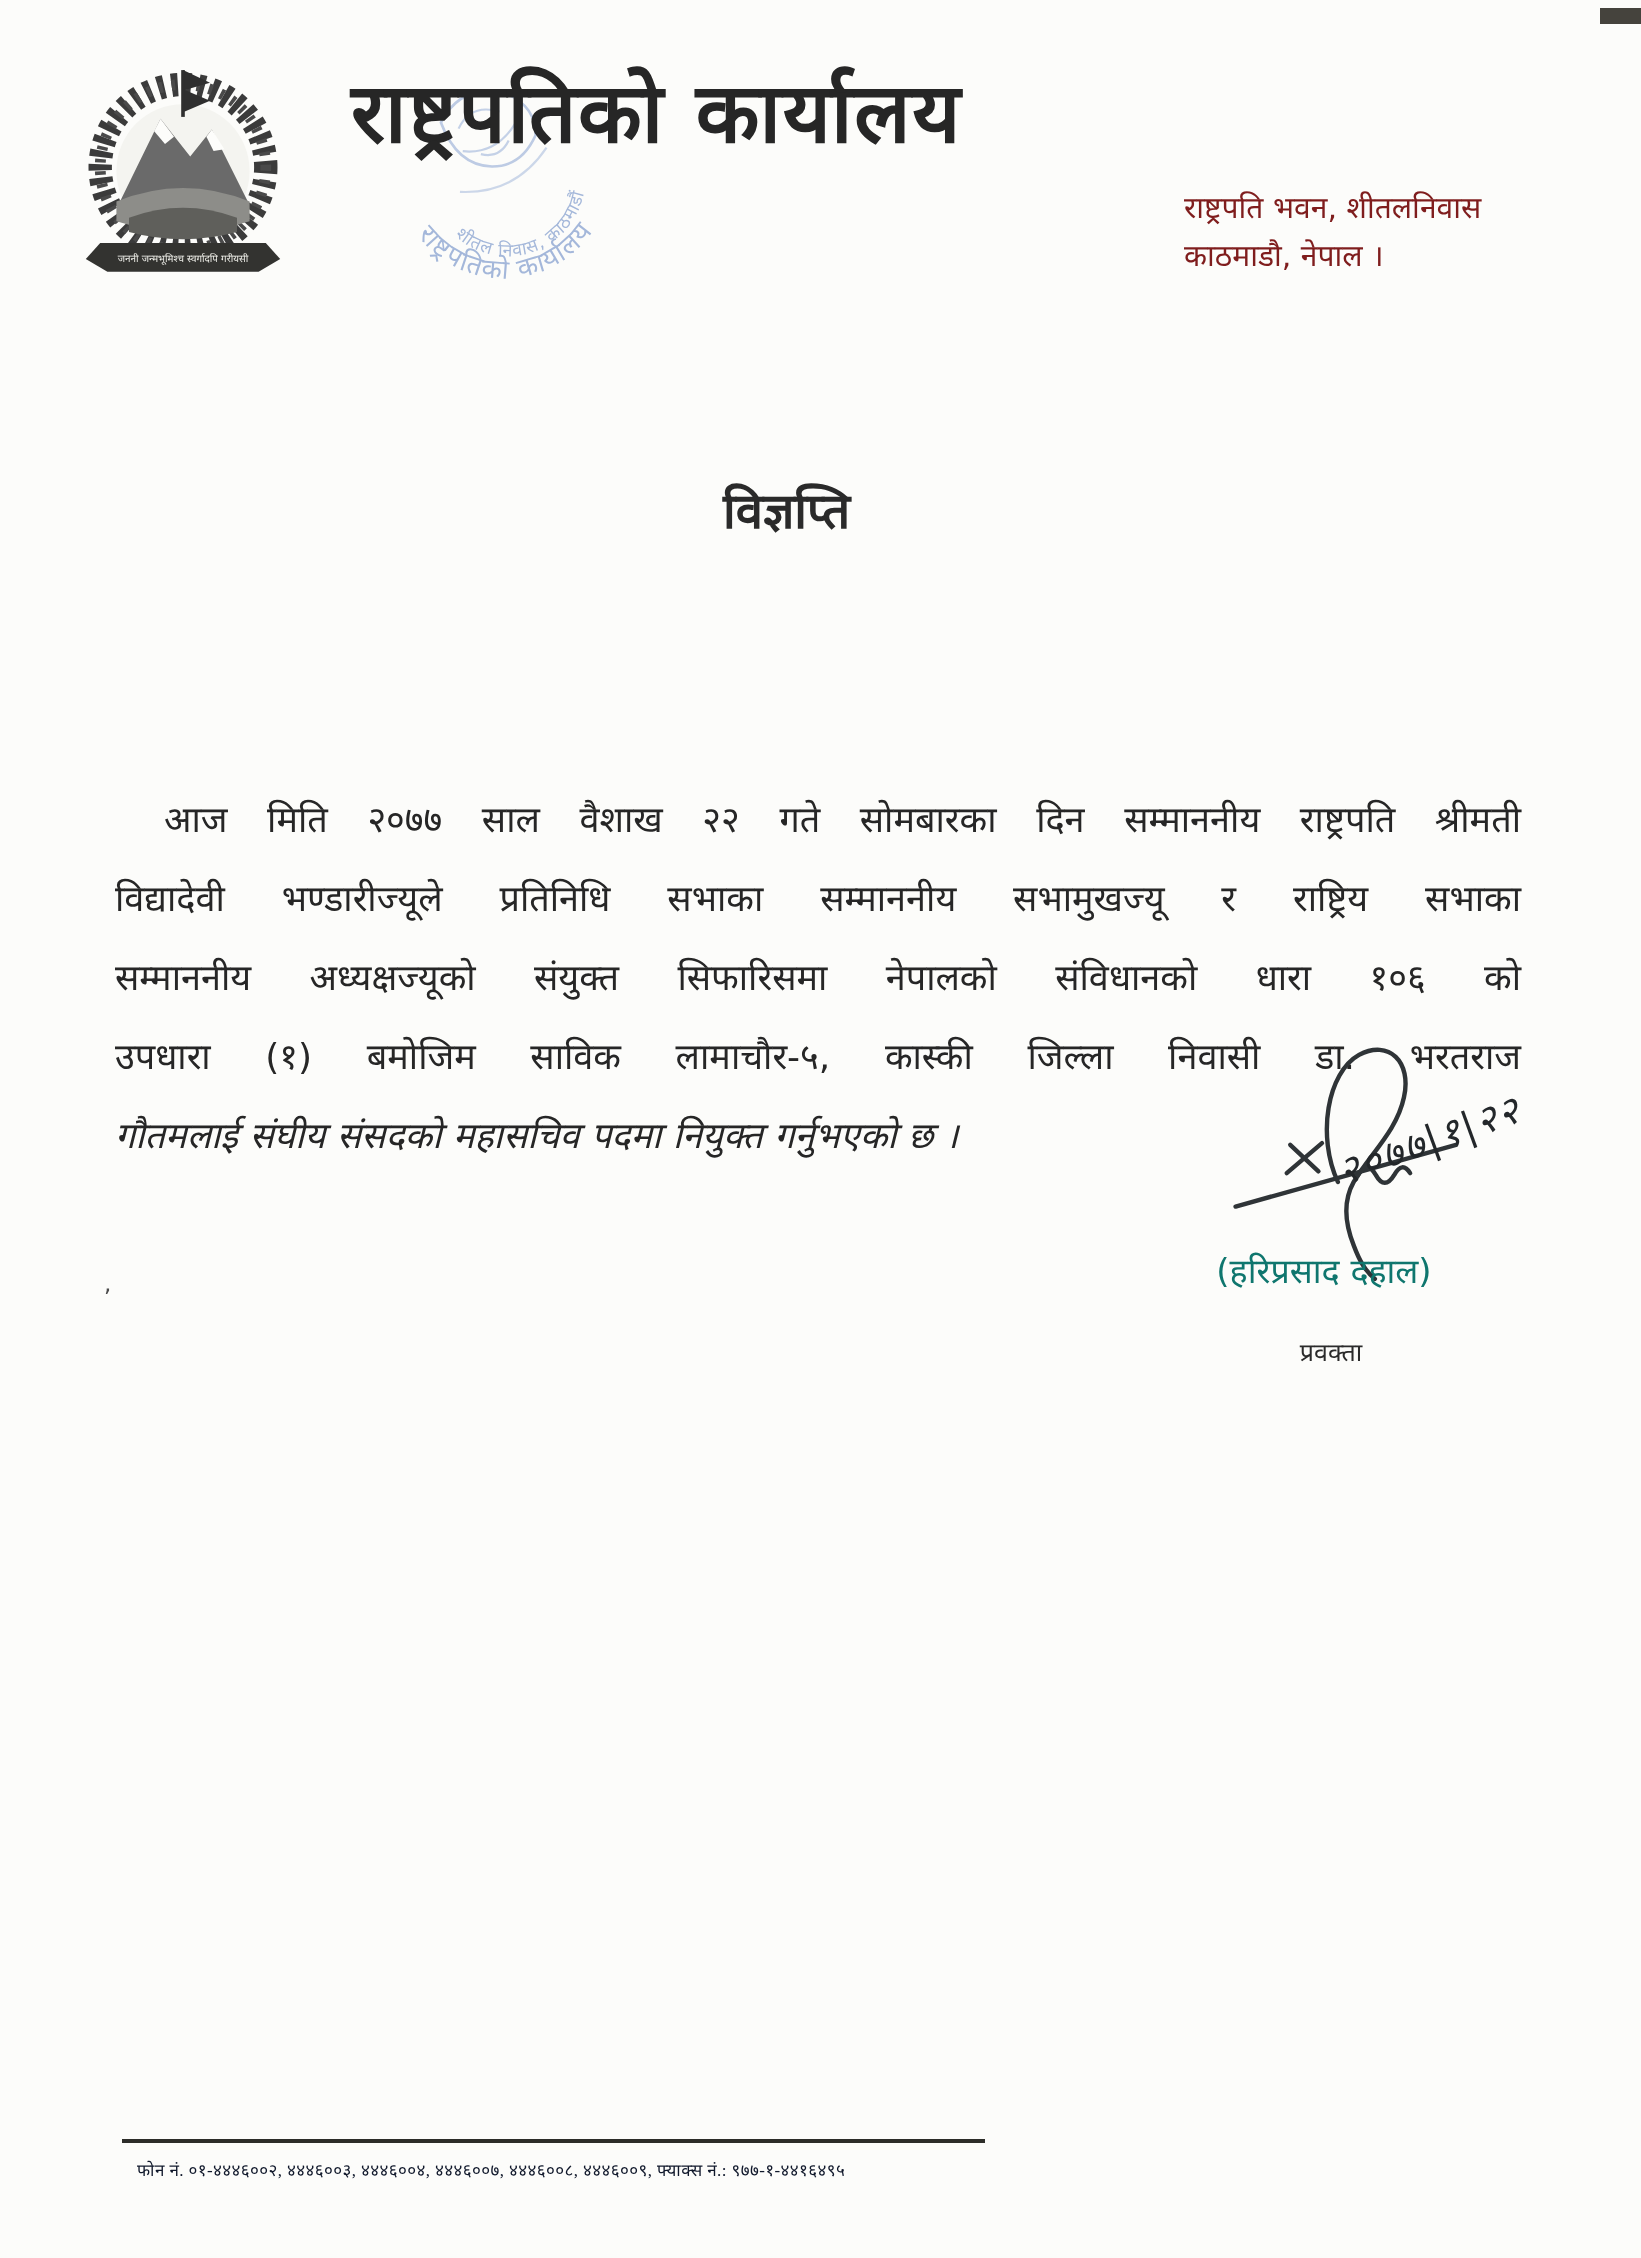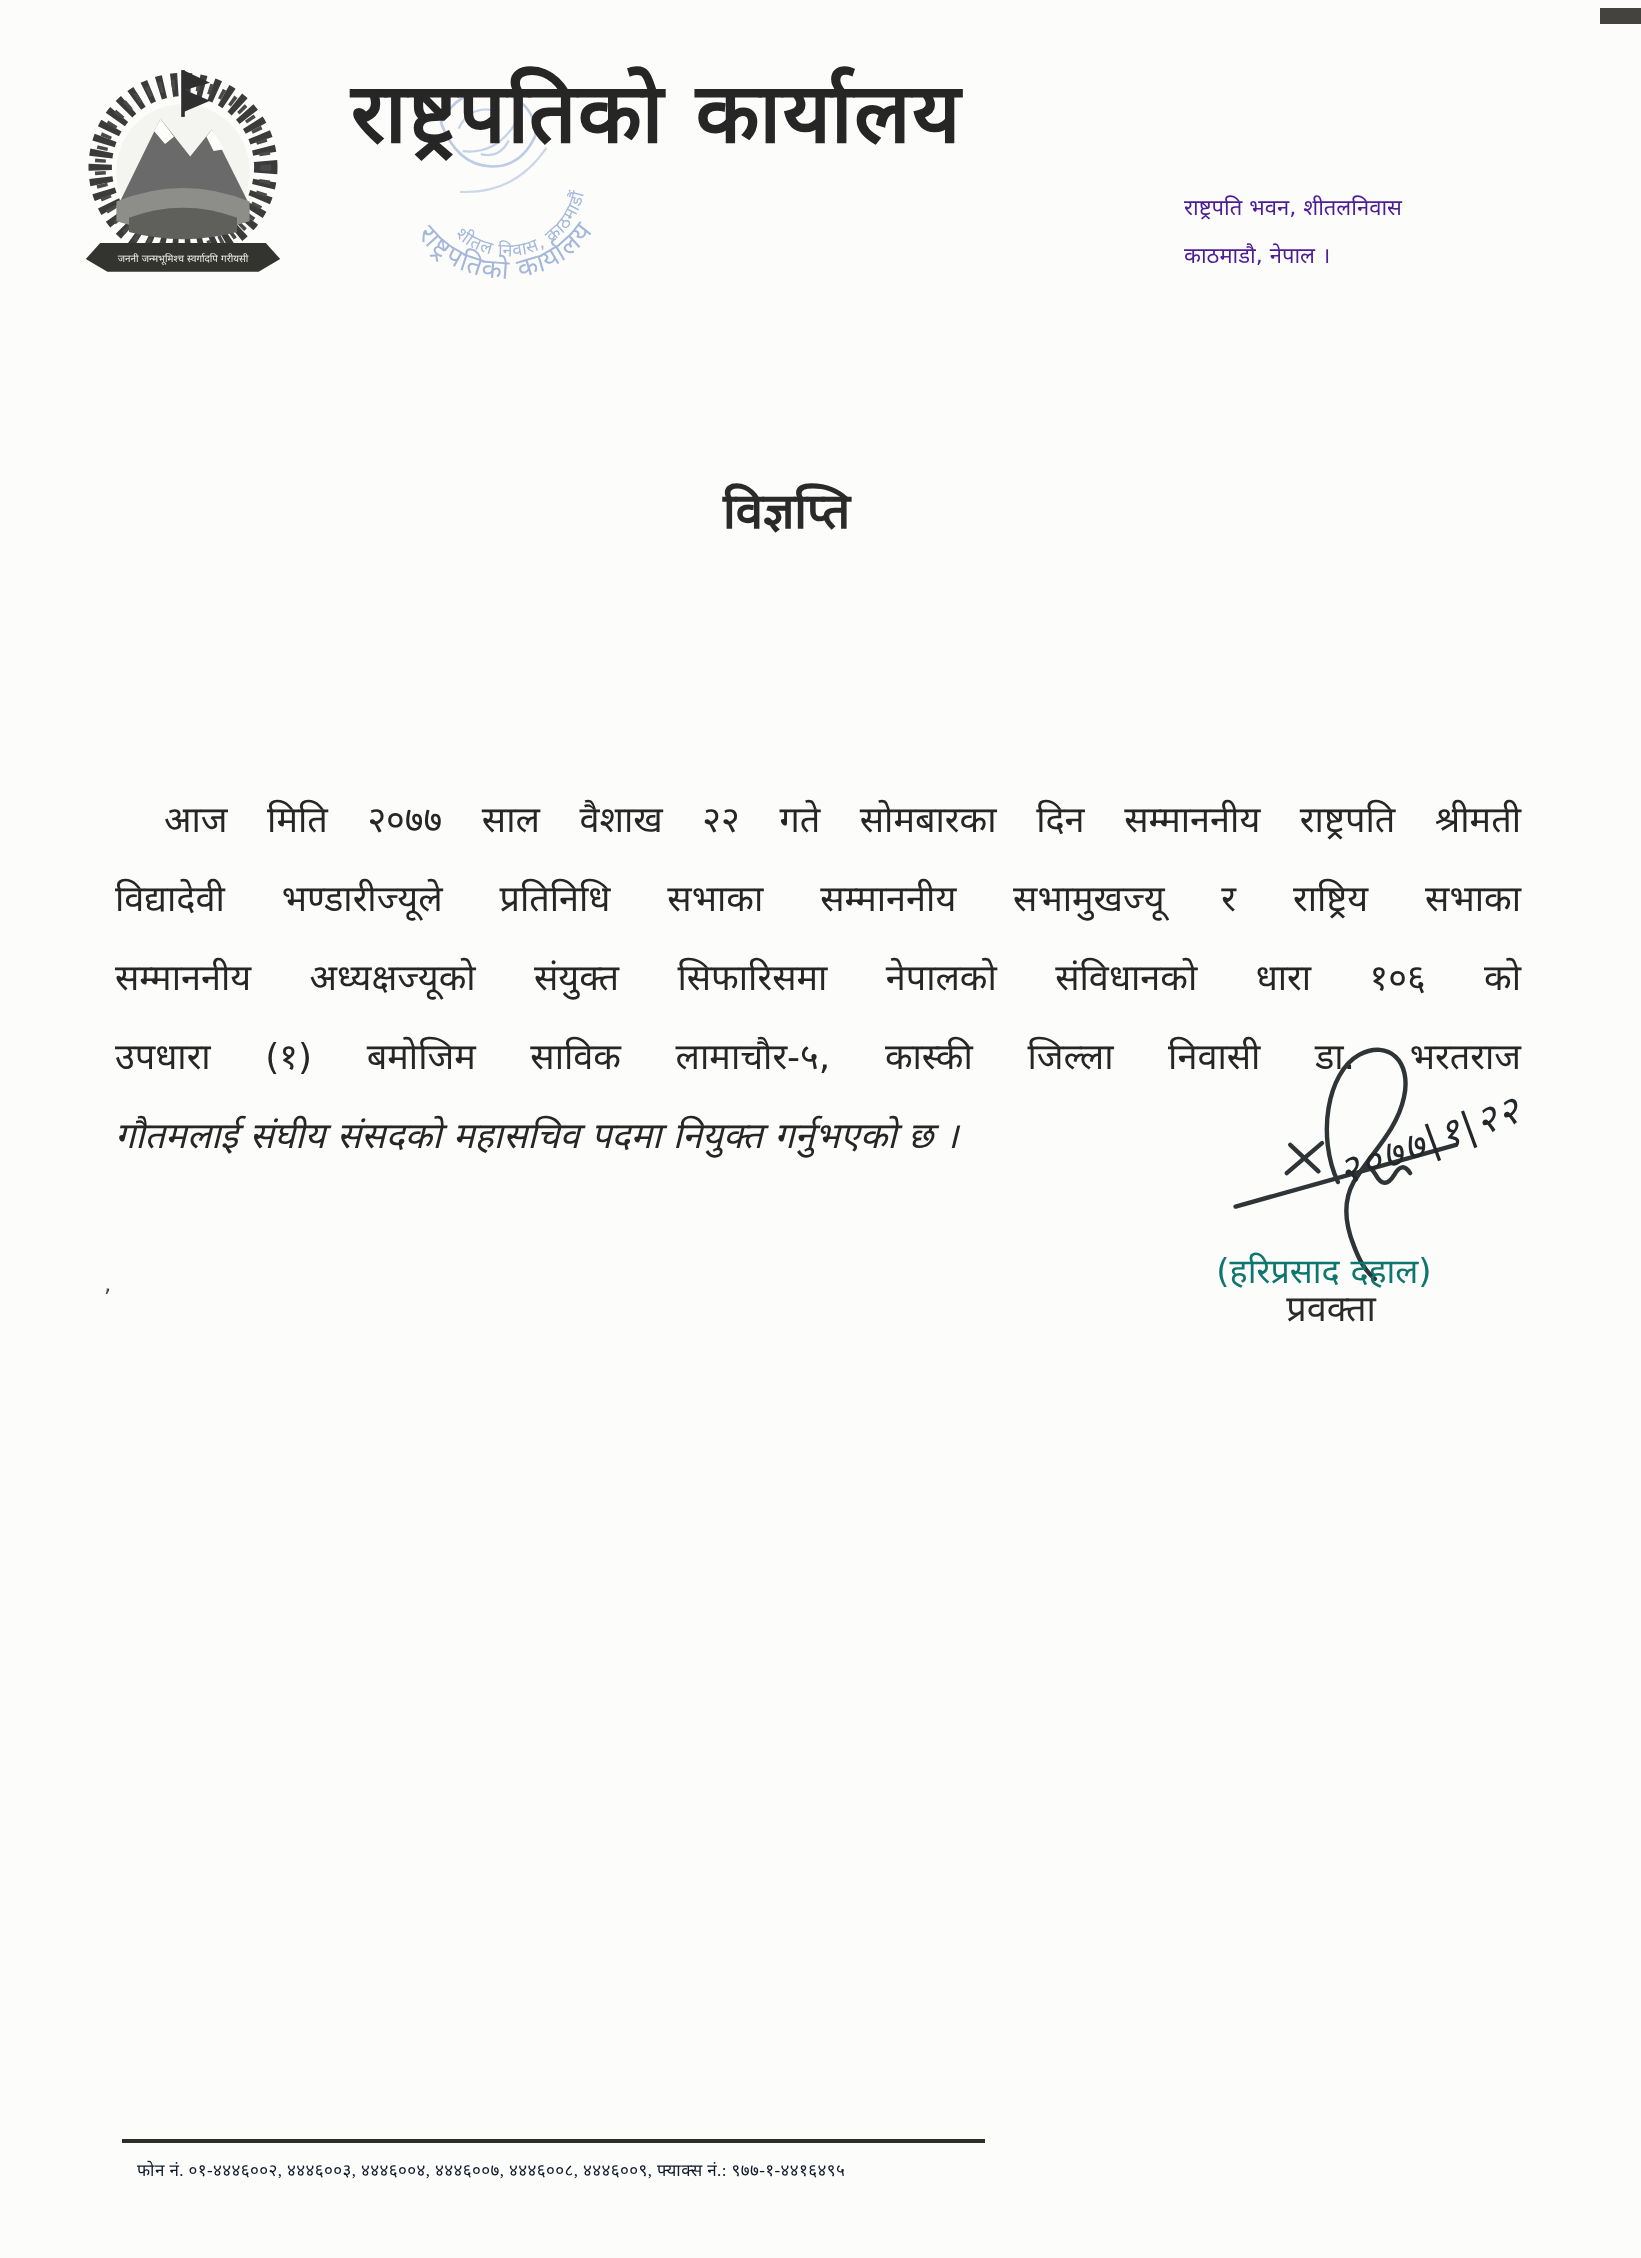--- a/index.html
+++ b/index.html
@@ -15,21 +15,21 @@
   
   .emblem-svg { position:absolute; left:75px; top:62px; width:216px; height:225px; }
   .header-title {
     position:absolute; left:351px; top:53px;
     font-size:83px; font-weight:600; letter-spacing:1.8px; color:#262626;
     white-space:nowrap;
   }
   .stamp-svg { position:absolute; left:371px; top:46px; width:273px; height:265px; opacity:.55; }
   .address-block {
     position:absolute; left:1184px; top:184px;
-    font-size:22px; line-height:48px; color:#4c1d95; white-space:nowrap;
+    font-size:30px; line-height:48px; color:#7f1d1d; white-space:nowrap;
   }
   .corner-bar { position:absolute; left:1600px; top:8px; width:41px; height:16px; background:#45433d; }
   
   .subject-title {
     position:absolute; left:723px; top:476px; width:256px;
     text-align:left; font-size:49px; font-weight:600; color:#2a2a2a;
   }
   
   .body-block {
     position:absolute; left:115px; top:780px; width:1406px;
@@ -44,22 +44,22 @@
     position:absolute; left:1348px; top:1143px;
     font-size:39px; font-style:italic; color:#23272a;
     transform:rotate(-20deg); transform-origin:left bottom; white-space:nowrap;
     letter-spacing:2.6px;
   }
   .sig-name {
     position:absolute; left:1161px; top:1247px; width:326px;
     text-align:center; font-size:34px; color:#0f766e; white-space:nowrap;
   }
   .sig-role {
-    position:absolute; left:1225px; top:1283px; width:212px;
-    text-align:center; font-size:36px; color:#2b2b2b;
+    position:absolute; left:1225px; top:1334px; width:212px;
+    text-align:center; font-size:25px; color:#2b2b2b;
   }
   
   .footer-rule { position:absolute; left:122px; top:2139px; width:863px; height:4.4px; background:#2d2d29; }
   .footer-text {
     position:absolute; left:137px; top:2158px;
     font-size:17px; color:#0f172a; white-space:nowrap; letter-spacing:0.4px;font-family:Liberation Serif, serif;
   }
   .scan-speck { position:absolute; left:104px; top:1270px; font-size:23px; color:#4a4a4a; }
 </style>
 </head>

